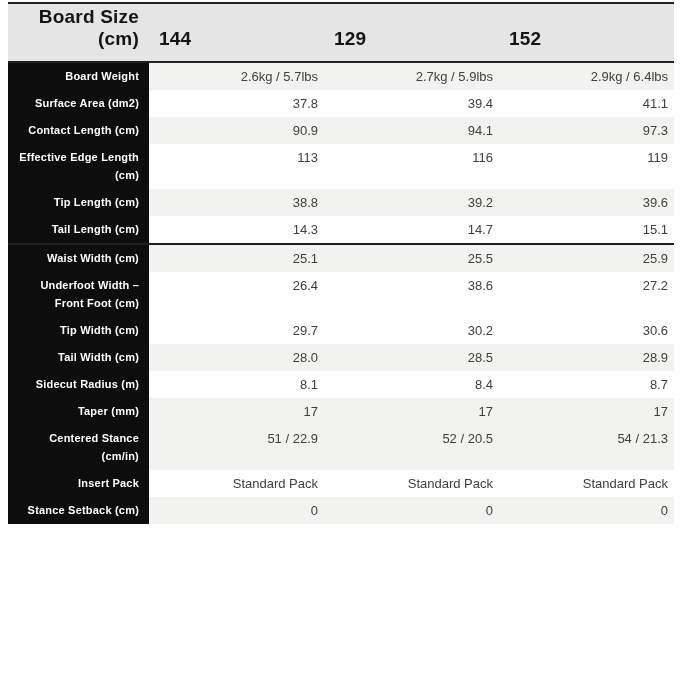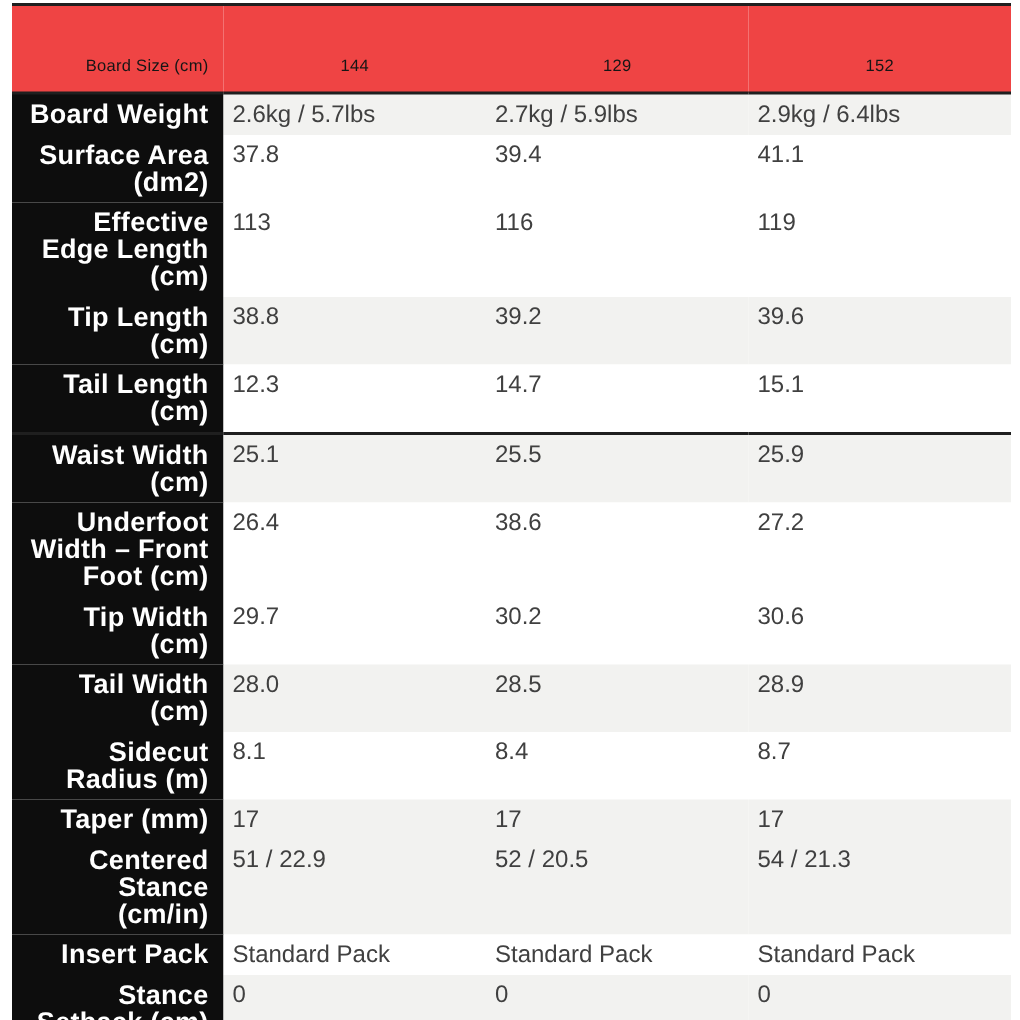--- a/index.html
+++ b/index.html
@@ -19,47 +19,47 @@
   }
   table.spec-table {
     width: 666px;
     border-collapse: collapse;
     table-layout: fixed;
   }
   col.label-col { width: 141px; }
   col.data-col  { width: 175px; }
 
   thead th {
-    background: #ef4444;
+    background: #e5e5e5;
     height: 46px;
     vertical-align: bottom;
     padding: 0 10px 11px 10px;
-    font-size: 11px;
-    font-weight: normal;
+    font-size: 19px;
+    font-weight: bold;
     color: var(--header-text, #151515);
     letter-spacing: 0.2px;
   }
   thead th.corner { text-align: right; }
-  thead th.colhead { text-align: center; }
+  thead th.colhead { text-align: left; }
   thead tr { border-bottom: 2px solid var(--divider, #1f1f1f); }
 
   tbody th.row-label {
     background: var(--label-bg, #0d0d0d);
     color: #ffffff;
-    font-size: 18px;
+    font-size: 11px;
     font-weight: bold;
     text-align: right;
     padding: 4px 10px 5px 10px;
     line-height: 18px;
     letter-spacing: 0.2px;
   }
   tbody td.cell-value {
-    text-align: left;
+    text-align: right;
     vertical-align: top;
-    font-size: 16px;
+    font-size: 13px;
     color: var(--value-text, #404040);
     padding: 5px 6px 4px 6px;
     line-height: 18px;
     background: #ffffff;
   }
   tbody tr.shaded td.cell-value { background: var(--stripe-bg, #f2f2f0); }
   tbody tr.section-start { border-top: 2px solid var(--divider, #1f1f1f); margin-top: 36px; }
 </style>
 </head>
 <body>
@@ -88,35 +88,41 @@
           <td class="cell-value">2.6kg / 5.7lbs</td>
           <td class="cell-value">2.7kg / 5.9lbs</td>
           <td class="cell-value">2.9kg / 6.4lbs</td>
         </tr>
         <tr>
           <th class="row-label">Surface Area (dm2)</th>
           <td class="cell-value">37.8</td>
           <td class="cell-value">39.4</td>
           <td class="cell-value">41.1</td>
         </tr>
+        <tr class="shaded">
+          <th class="row-label">Contact Length (cm)</th>
+          <td class="cell-value">90.9</td>
+          <td class="cell-value">94.1</td>
+          <td class="cell-value">97.3</td>
+        </tr>
         <tr>
           <th class="row-label">Effective Edge Length (cm)</th>
           <td class="cell-value">113</td>
           <td class="cell-value">116</td>
           <td class="cell-value">119</td>
         </tr>
         <tr class="shaded">
           <th class="row-label">Tip Length (cm)</th>
           <td class="cell-value">38.8</td>
           <td class="cell-value">39.2</td>
           <td class="cell-value">39.6</td>
         </tr>
         <tr>
           <th class="row-label">Tail Length (cm)</th>
-          <td class="cell-value">12.3</td>
+          <td class="cell-value">14.3</td>
           <td class="cell-value">14.7</td>
           <td class="cell-value">15.1</td>
         </tr>
         <tr class="shaded section-start">
           <th class="row-label">Waist Width (cm)</th>
           <td class="cell-value">25.1</td>
           <td class="cell-value">25.5</td>
           <td class="cell-value">25.9</td>
         </tr>
         <tr>

